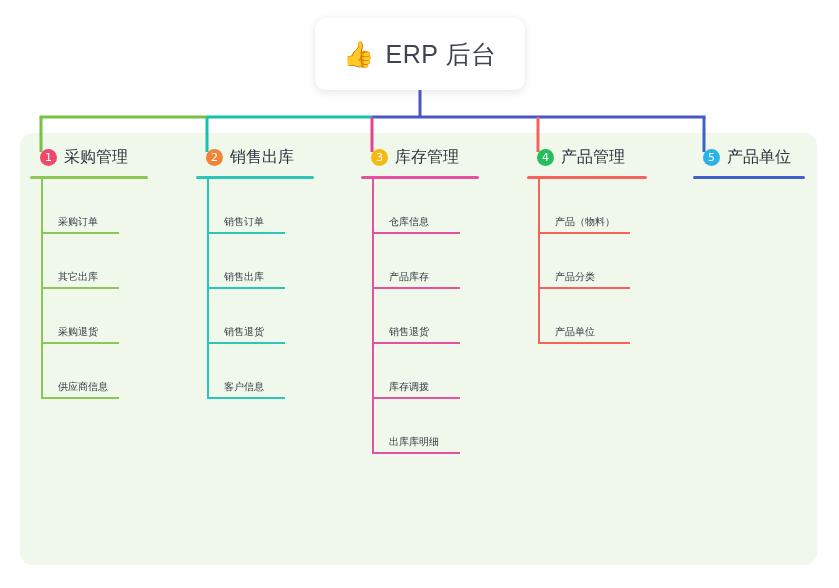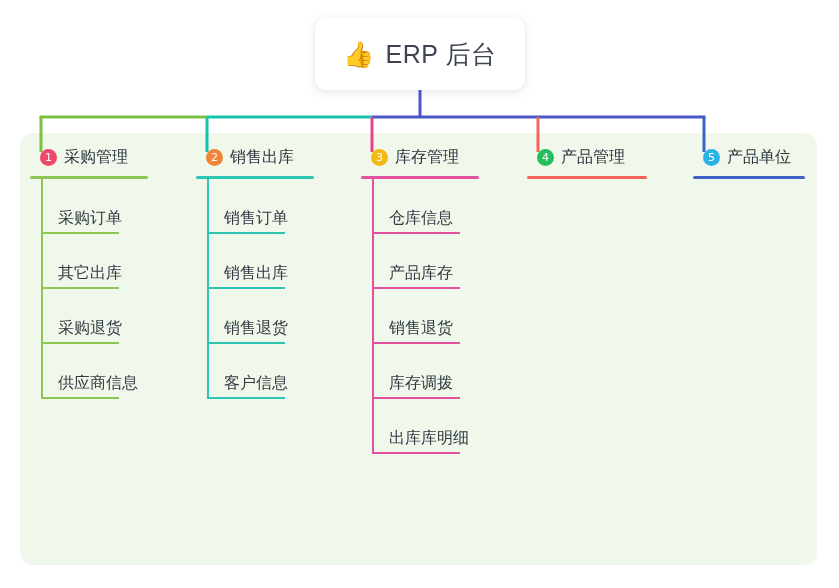--- a/index.html
+++ b/index.html
@@ -69,21 +69,21 @@
   .spine{
     position:absolute;left:11px;top:0;bottom:0;width:2px;
   }
   .item{
     position:relative;
     height:55px;
     box-sizing:border-box;
     display:flex;align-items:flex-end;
   }
   .item-label{
-    font-size:16px;color:#333a44;
+    font-size:10px;color:#333a44;
     padding-left:28px;padding-bottom:5px;
     white-space:nowrap;
   }
   .item-rule{
     position:absolute;left:11px;bottom:0;height:2px;
   }
 </style>
 </head>
 <body>
 
@@ -192,20 +192,35 @@
             <div class="item-rule" style="width: 88px; background: rgb(229, 80, 159);"></div>
           </div>
         </div>
       </div>
       <div class="col" style="left: 527px;">
         <div class="col-head">
           <span class="badge" style="background: rgb(36, 191, 92);">4</span>
           <span class="col-title">产品管理</span>
         </div>
         <div class="head-rule" style="width: 120px; background: rgb(244, 100, 92);"></div>
+        <div class="items">
+          <div class="spine" style="background: rgb(244, 100, 92);"></div>
+          <div class="item">
+            <span class="item-label">产品（物料）</span>
+            <div class="item-rule" style="width: 92px; background: rgb(244, 100, 92);"></div>
+          </div>
+          <div class="item">
+            <span class="item-label">产品分类</span>
+            <div class="item-rule" style="width: 92px; background: rgb(244, 100, 92);"></div>
+          </div>
+          <div class="item">
+            <span class="item-label">产品单位</span>
+            <div class="item-rule" style="width: 92px; background: rgb(244, 100, 92);"></div>
+          </div>
+        </div>
       </div>
       <div class="col" style="left: 693px;">
         <div class="col-head">
           <span class="badge" style="background: rgb(43, 179, 232);">5</span>
           <span class="col-title">产品单位</span>
         </div>
         <div class="head-rule" style="width: 112px; background: rgb(63, 98, 201);"></div>
       </div>
     </div>
 

